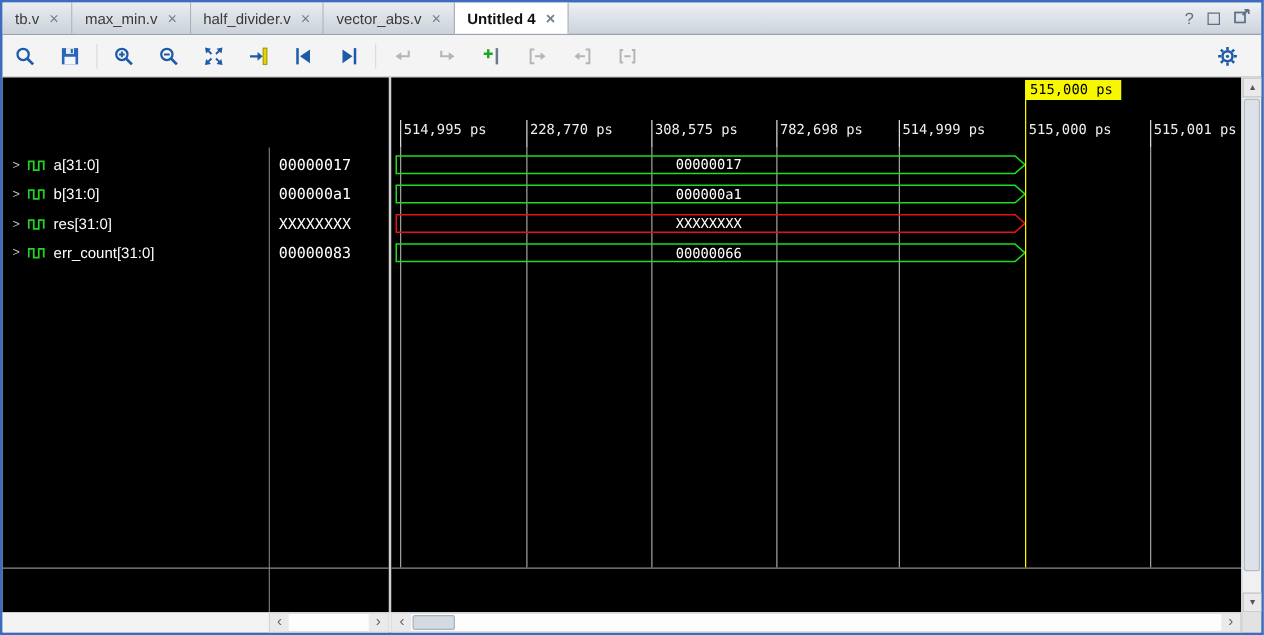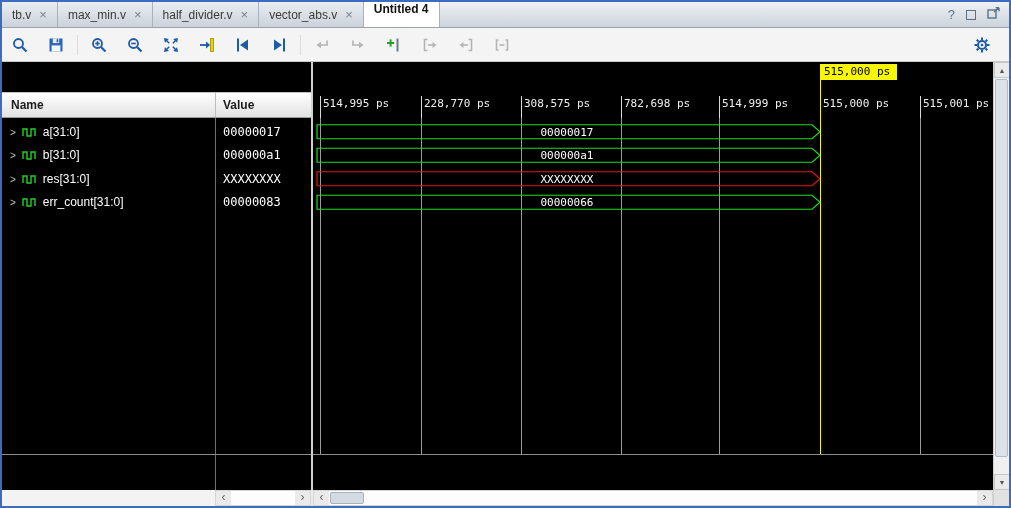--- a/index.html
+++ b/index.html
@@ -6,21 +6,21 @@
   body { font-family:"Liberation Sans", sans-serif; background:#fff; }
   .window { position:relative; width:1011px; height:508px; border:2px solid #3c6cc0; background:#cfcfcf; overflow:hidden; }
 
   
   .tabbar { position:absolute; left:0; top:0; width:1007px; height:26px;
     background:linear-gradient(#eef1f5,#ccd3db); border-bottom:1px solid #9aa3af;
     display:flex; align-items:stretch; }
   .tab { display:flex; align-items:center; gap:8px; padding:0 10px;
     border-right:1px solid #a9b1bc; font-size:12px; color:#3a3a3a;
     background:linear-gradient(#e9edf2,#ccd2da); white-space:nowrap; }
-  .tab.active { background:#fff; font-weight:bold; color:#111;flex-direction:column; }
+  .tab.active { background:#fff; font-weight:bold; color:#111; }
   .tab-close { color:#76808b; font-size:13px; line-height:1; }
   .tabbar-right { margin-left:auto; display:flex; align-items:center; gap:11px;
     padding-right:9px; color:#5c7186; font-size:13px; }
   .winbox { width:10px; height:10px; border:1.5px solid #5c7186; display:inline-block; }
 
   
   .toolbar { position:absolute; left:0; top:26px; width:1007px; height:34px;
     background:#f4f4f4; border-bottom:1px solid #c9c9c9; display:flex; align-items:center; }
   .tbtn { width:30px; height:26px; display:flex; align-items:center; justify-content:center; margin:0 3px; }
   .tsep { width:1px; height:20px; background:#dcdcdc; margin:0 3px; }
@@ -226,25 +226,20 @@
             <line x1="3.7" y1="14.3" x2="5.5" y2="12.5"></line>
             <line x1="12.5" y1="5.5" x2="14.3" y2="3.7"></line>
           </g>
           <circle cx="9" cy="9" r="4" fill="none" stroke="#1d5aa8" stroke-width="2"></circle>
           <circle cx="9" cy="9" r="1.3" fill="#1d5aa8"></circle>
         </svg>
     </span>
   </div>
 
   <div class="names-panel">
-    <div class="names-header">
-      <span class="h-name">Name</span>
-      <span class="h-value">Value</span>
-      <span class="header-sep"></span>
-    </div>
 
     <div class="sigrow" style="top:58px">
       <span class="chev">&gt;</span>
       <span class="sigicon">
         <svg width="15" height="11" viewBox="0 0 15 11">
             <path d="M1 9 V2 H5 V9 H9 V2 H13 V9" stroke="#21d421" fill="none" stroke-width="1.4"></path>
           </svg>
       </span>
       <span>a[31:0]</span>
       <span class="sigval">00000017</span>

